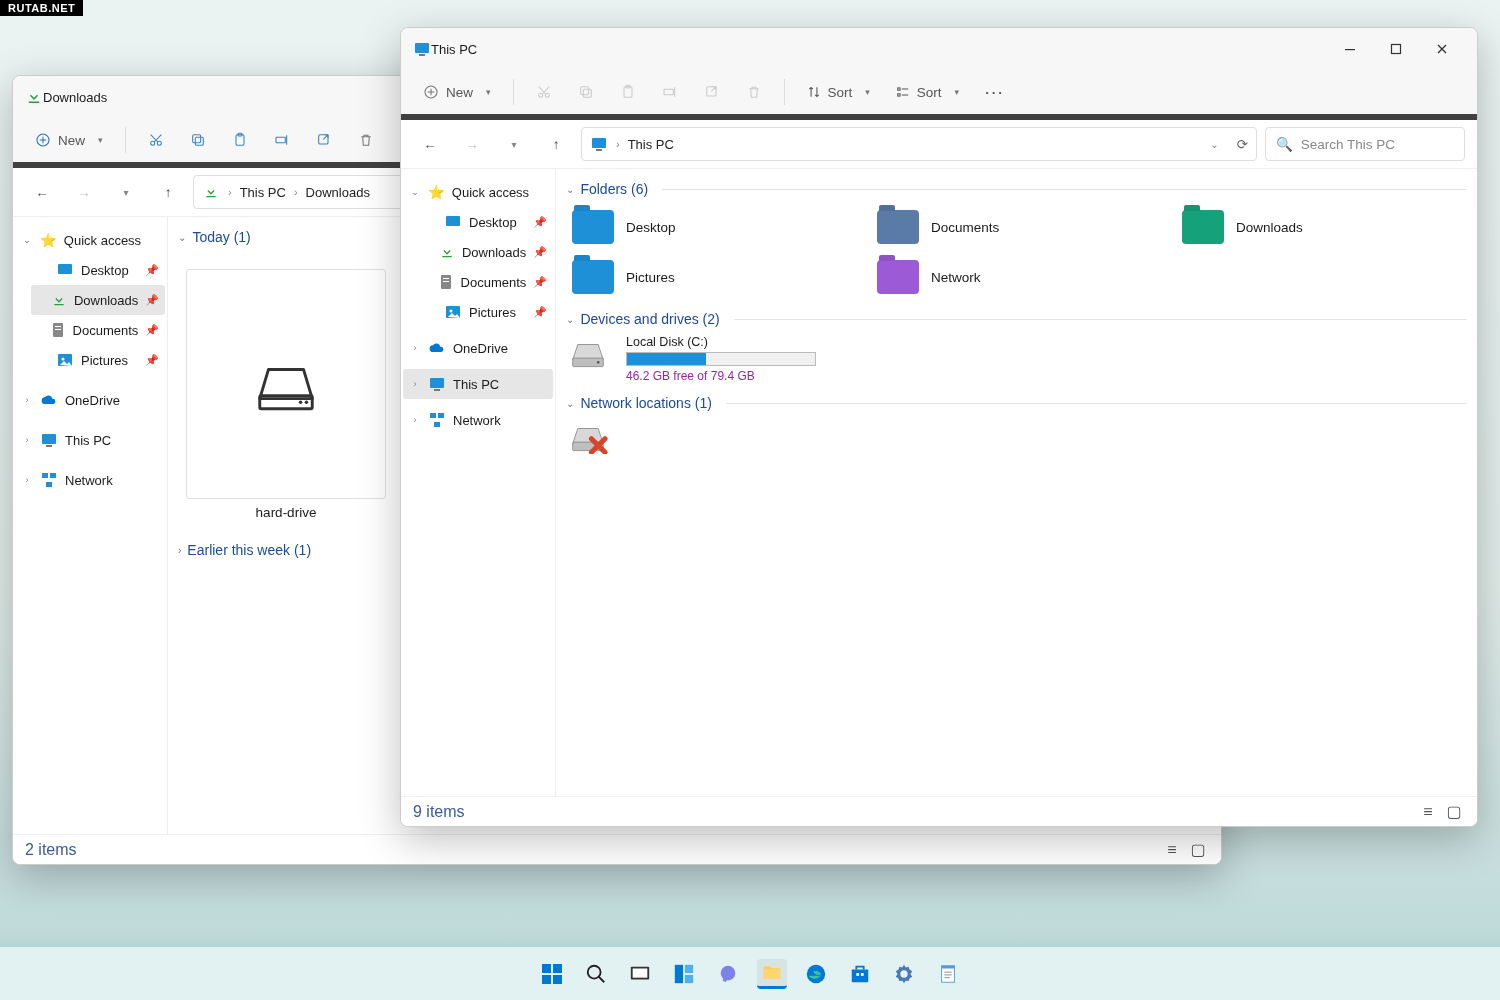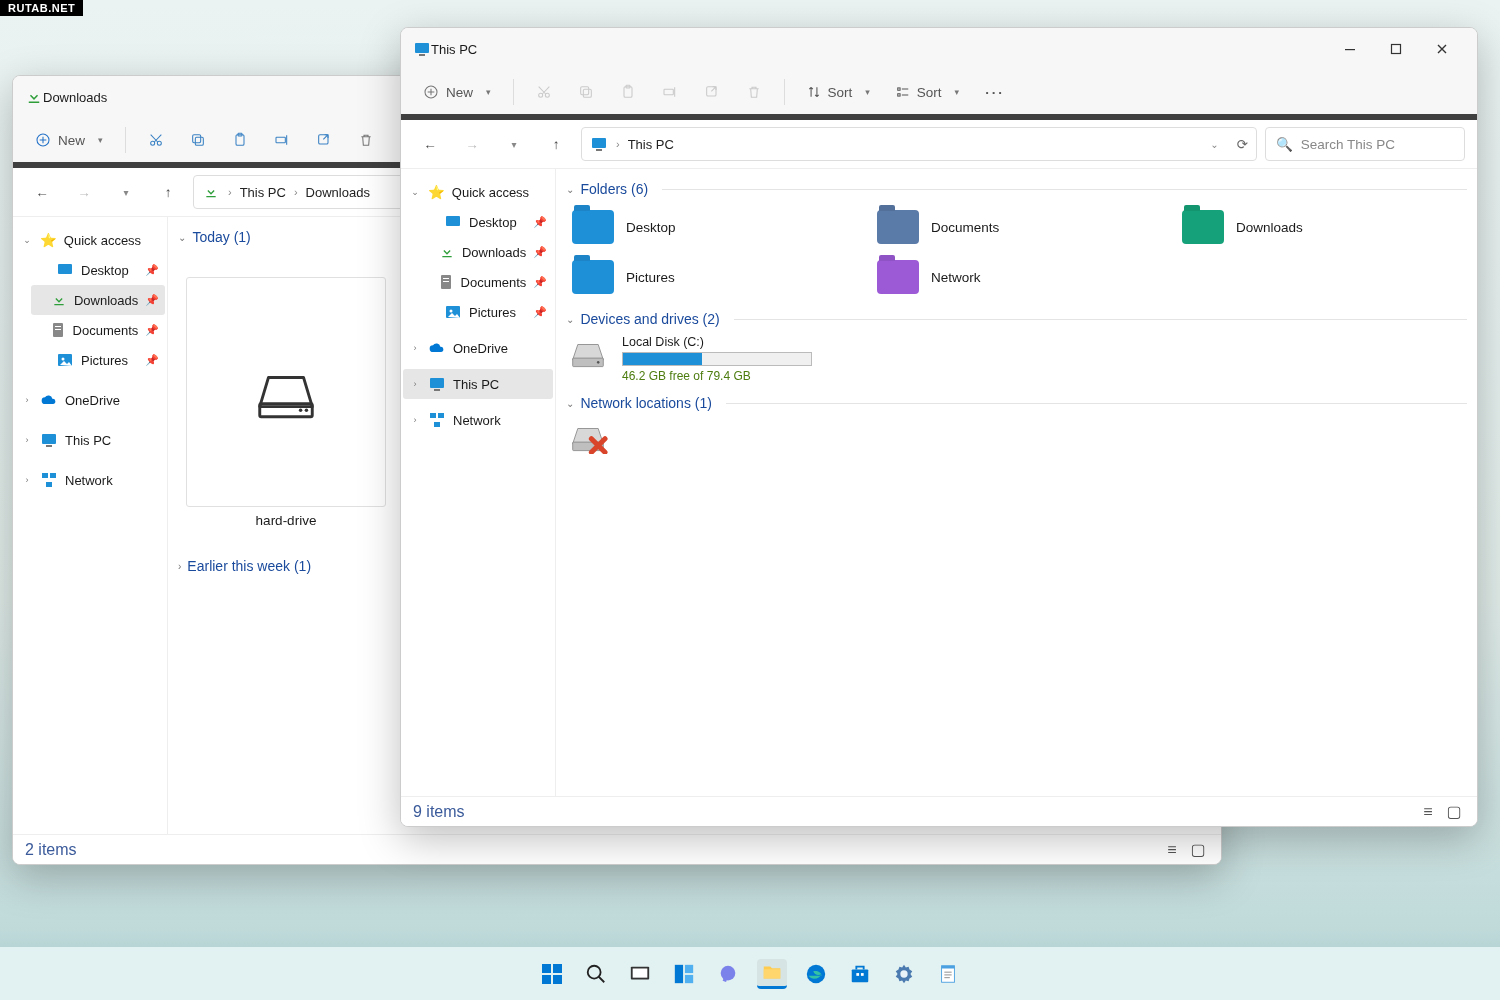--- a/index.html
+++ b/index.html
@@ -39,27 +39,27 @@
 .np-sub{padding-left:16px;}
 .content{flex:1;overflow:auto;padding:6px 10px;position:relative;}
 .section-hdr{display:flex;align-items:center;gap:6px;color:#1a4a9c;margin:6px 0 8px;font-size:14px;}
 .section-hdr .chev{font-size:10px;color:#777;}
 .section-line{flex:1;height:1px;background:#e4e4e4;margin-left:8px;}
 .folders-grid{display:grid;grid-template-columns:repeat(3,1fr);gap:6px 14px;margin-bottom:12px;}
 .fitem{display:flex;align-items:center;gap:12px;height:44px;padding:4px 6px;border-radius:4px;}
 .fic{width:42px;height:34px;border-radius:4px;position:relative;}
 .fic::before{content:"";position:absolute;top:-5px;left:2px;width:16px;height:6px;border-radius:2px 2px 0 0;background:inherit;filter:brightness(.92);}
 .drive-row{display:flex;gap:40px;flex-wrap:wrap;}
-.drive{display:flex;gap:12px;width:250px;}
+.drive{display:flex;gap:0;width:250px;justify-content:space-between;}
 .drive-ic{width:44px;height:36px;display:flex;align-items:center;justify-content:center;}
 .drive-info{display:flex;flex-direction:column;gap:3px;font-size:12.5px;}
 .drive-bar{width:190px;height:14px;border:1px solid #bbb;background:#f0f0f0;position:relative;}
 .drive-fill{position:absolute;top:0;left:0;bottom:0;background:#1e90d8;}
-.drive-sub{color:#4d7c0f;font-size:12px;}
-.tile{width:200px;text-align:center;margin:24px 8px;display:inline-block;vertical-align:top;}
+.drive-sub{color:#a21caf;font-size:12px;}
+.tile{width:200px;text-align:center;margin:16px 8px;display:inline-block;vertical-align:top;}
 .tile-box{width:200px;height:230px;border:1px solid #e0e0e0;border-radius:3px;display:flex;align-items:center;justify-content:center;margin-bottom:6px;background:#fff;}
 .statusbar{height:30px;border-top:1px solid #eee;display:flex;align-items:center;padding:0 12px;font-size:16px;color:#3a5a9a;background:#fff;}
 .sb-right{margin-left:auto;display:flex;gap:4px;}
 .sb-ic{width:22px;height:22px;display:flex;align-items:center;justify-content:center;color:#555;border:1px solid transparent;border-radius:2px;}
 .ic{width:18px;height:18px;display:inline-flex;align-items:center;justify-content:center;}
 svg{display:block;}
 </style>
 </head>
 <body>
 

